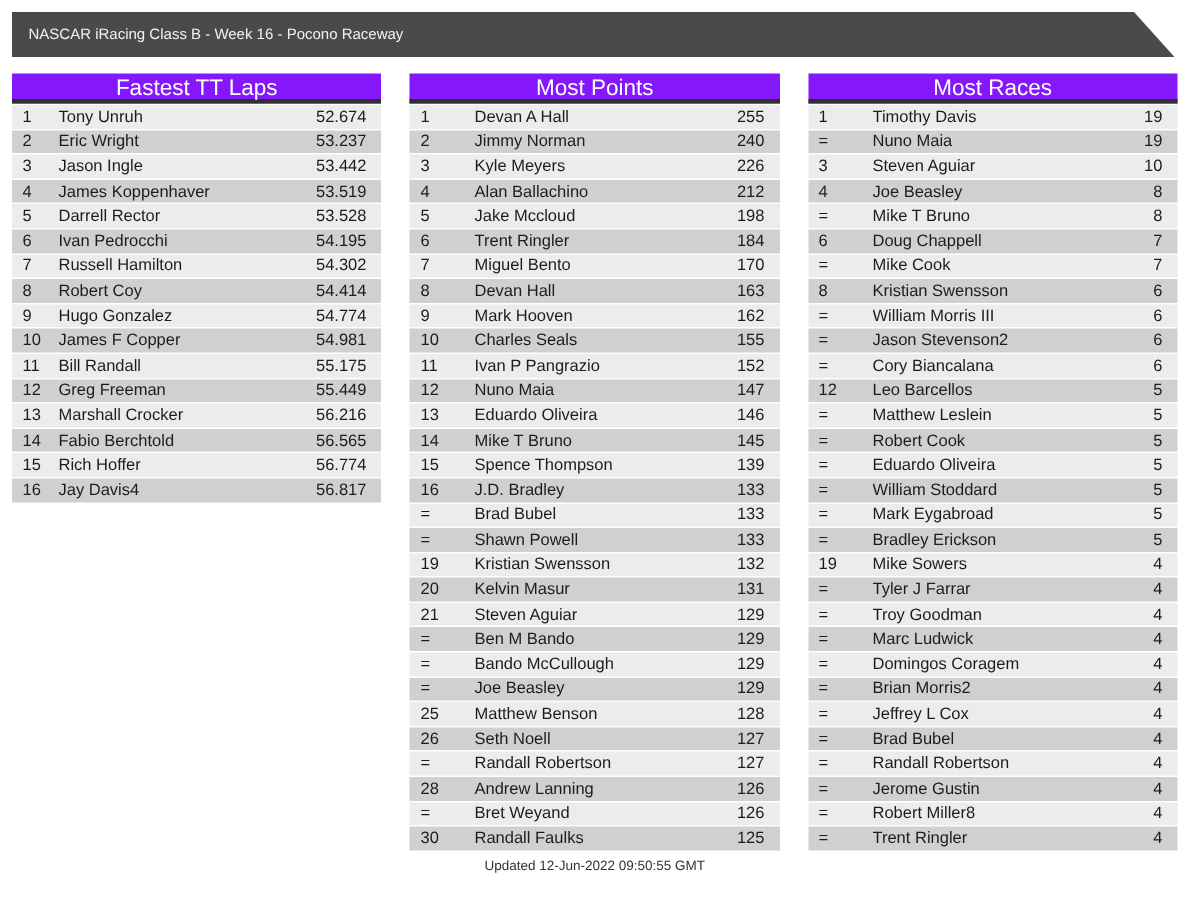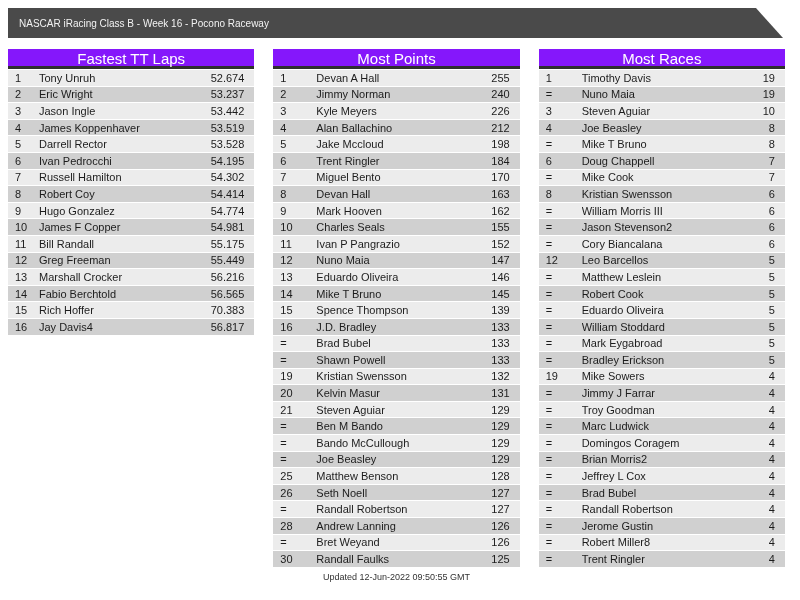--- a/index.html
+++ b/index.html
@@ -143,21 +143,21 @@
           <span class="value">56.216</span>
         </div>
         <div class="row even">
           <span class="rank">14</span>
           <span class="name">Fabio Berchtold</span>
           <span class="value">56.565</span>
         </div>
         <div class="row odd">
           <span class="rank">15</span>
           <span class="name">Rich Hoffer</span>
-          <span class="value">70.383</span>
+          <span class="value">56.774</span>
         </div>
         <div class="row even">
           <span class="rank">16</span>
           <span class="name">Jay Davis4</span>
           <span class="value">56.817</span>
         </div>
       </div>
   </div>
   <div class="table wide-rank">
     <div class="table-header">Most Points</div>
@@ -407,21 +407,21 @@
           <span class="name">Bradley Erickson</span>
           <span class="value">5</span>
         </div>
         <div class="row odd">
           <span class="rank">19</span>
           <span class="name">Mike Sowers</span>
           <span class="value">4</span>
         </div>
         <div class="row even">
           <span class="rank">=</span>
-          <span class="name">Jimmy J Farrar</span>
+          <span class="name">Tyler J Farrar</span>
           <span class="value">4</span>
         </div>
         <div class="row odd">
           <span class="rank">=</span>
           <span class="name">Troy Goodman</span>
           <span class="value">4</span>
         </div>
         <div class="row even">
           <span class="rank">=</span>
           <span class="name">Marc Ludwick</span>

